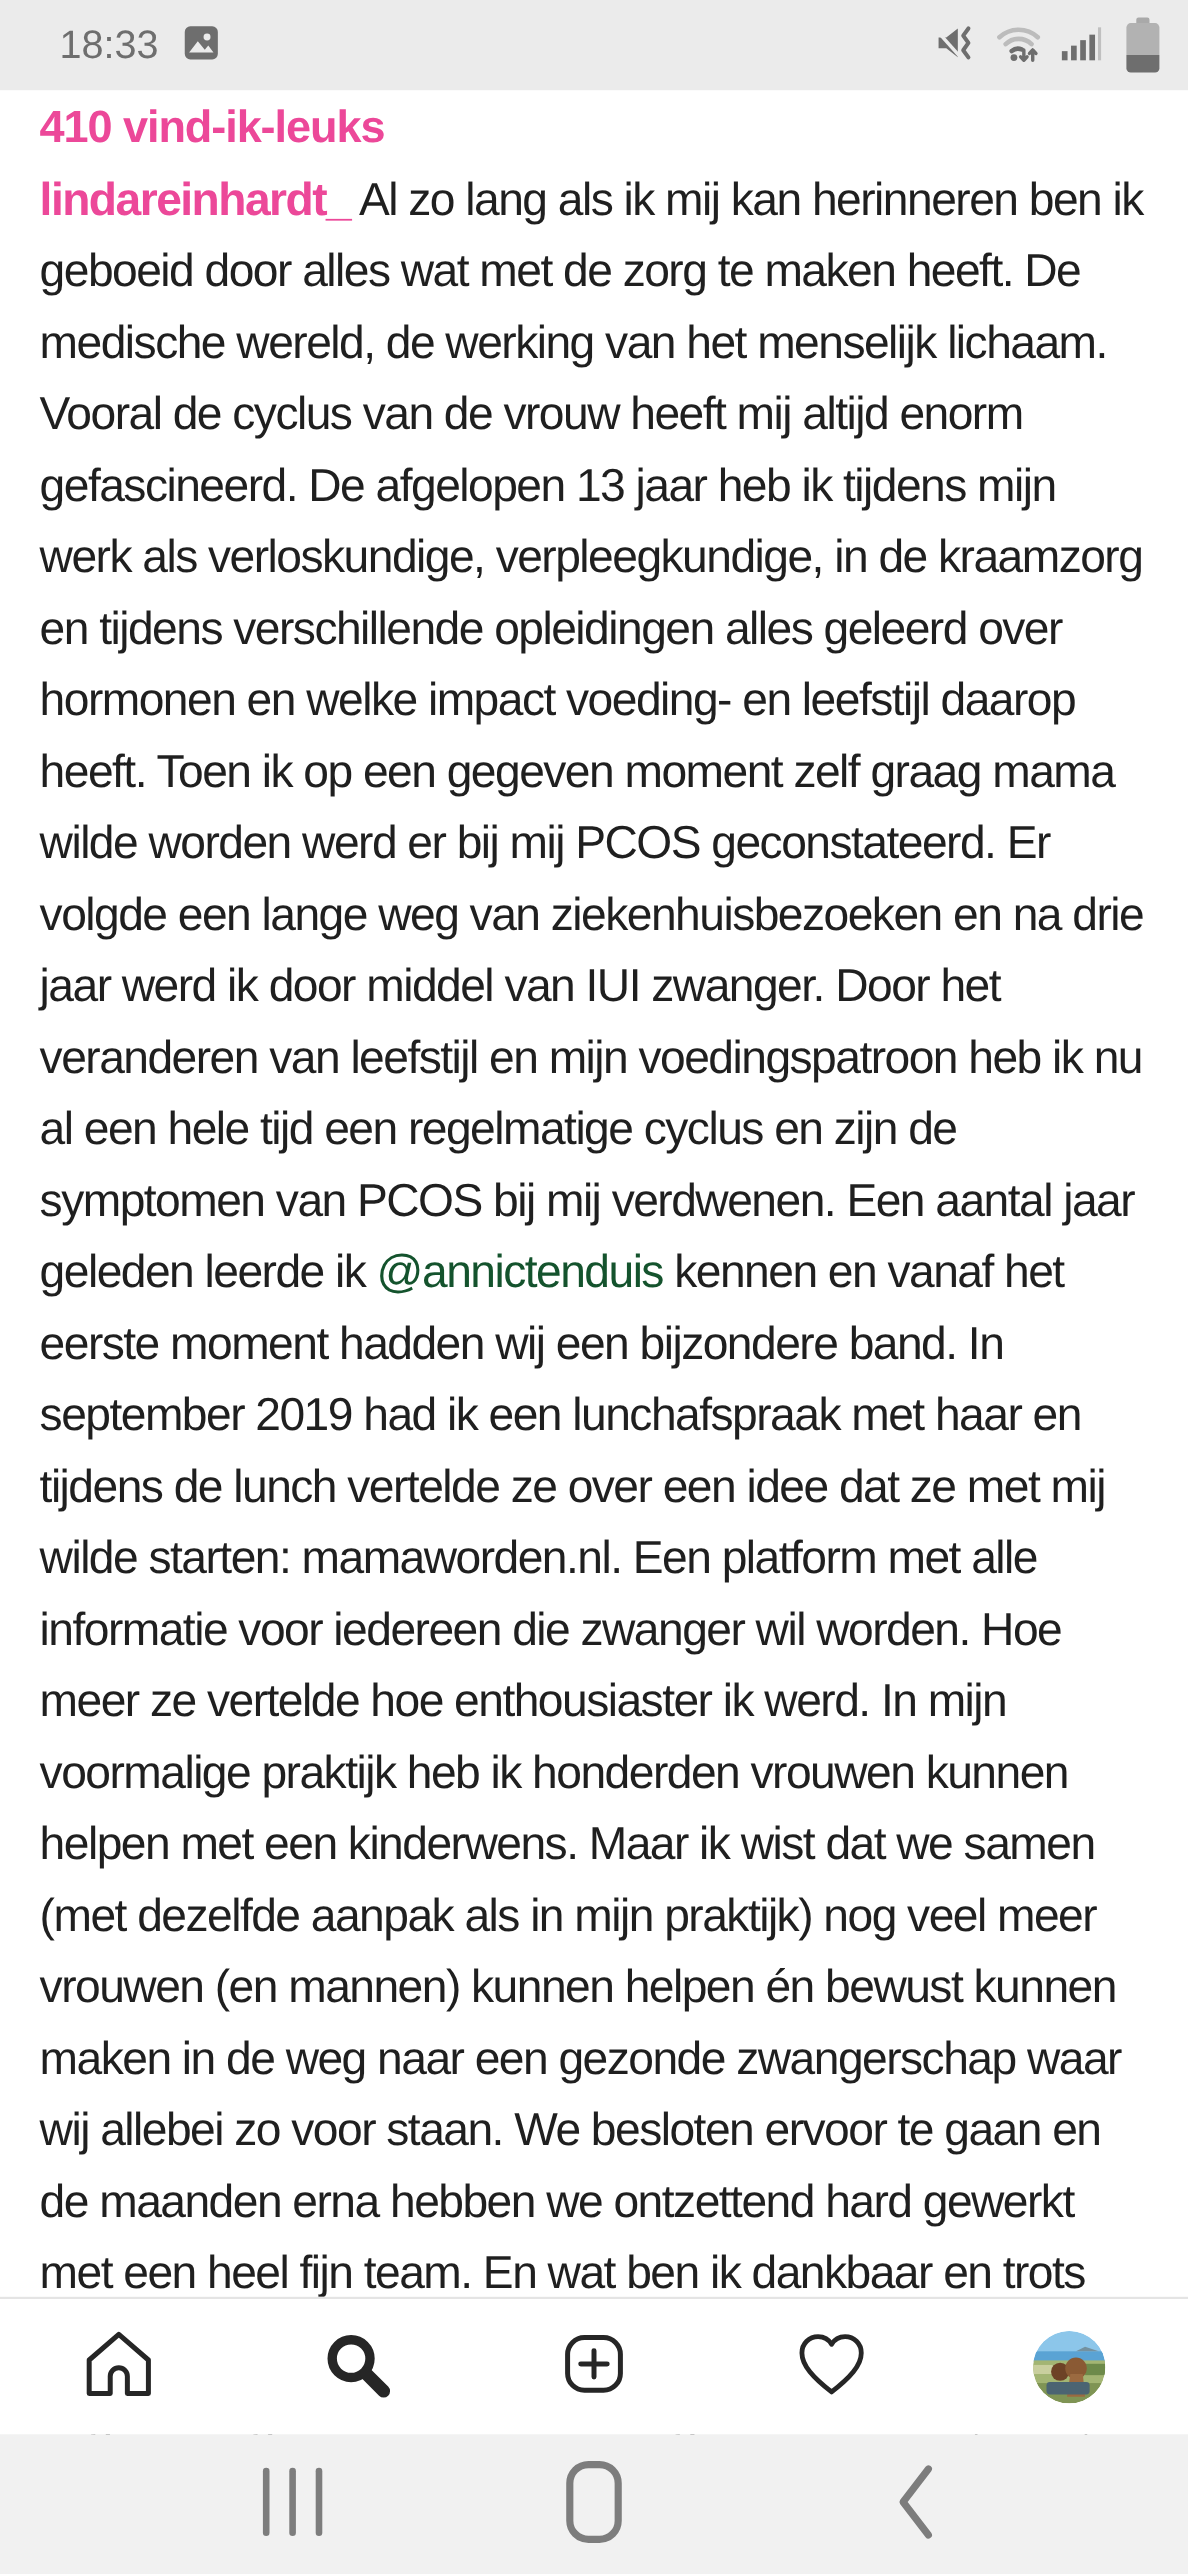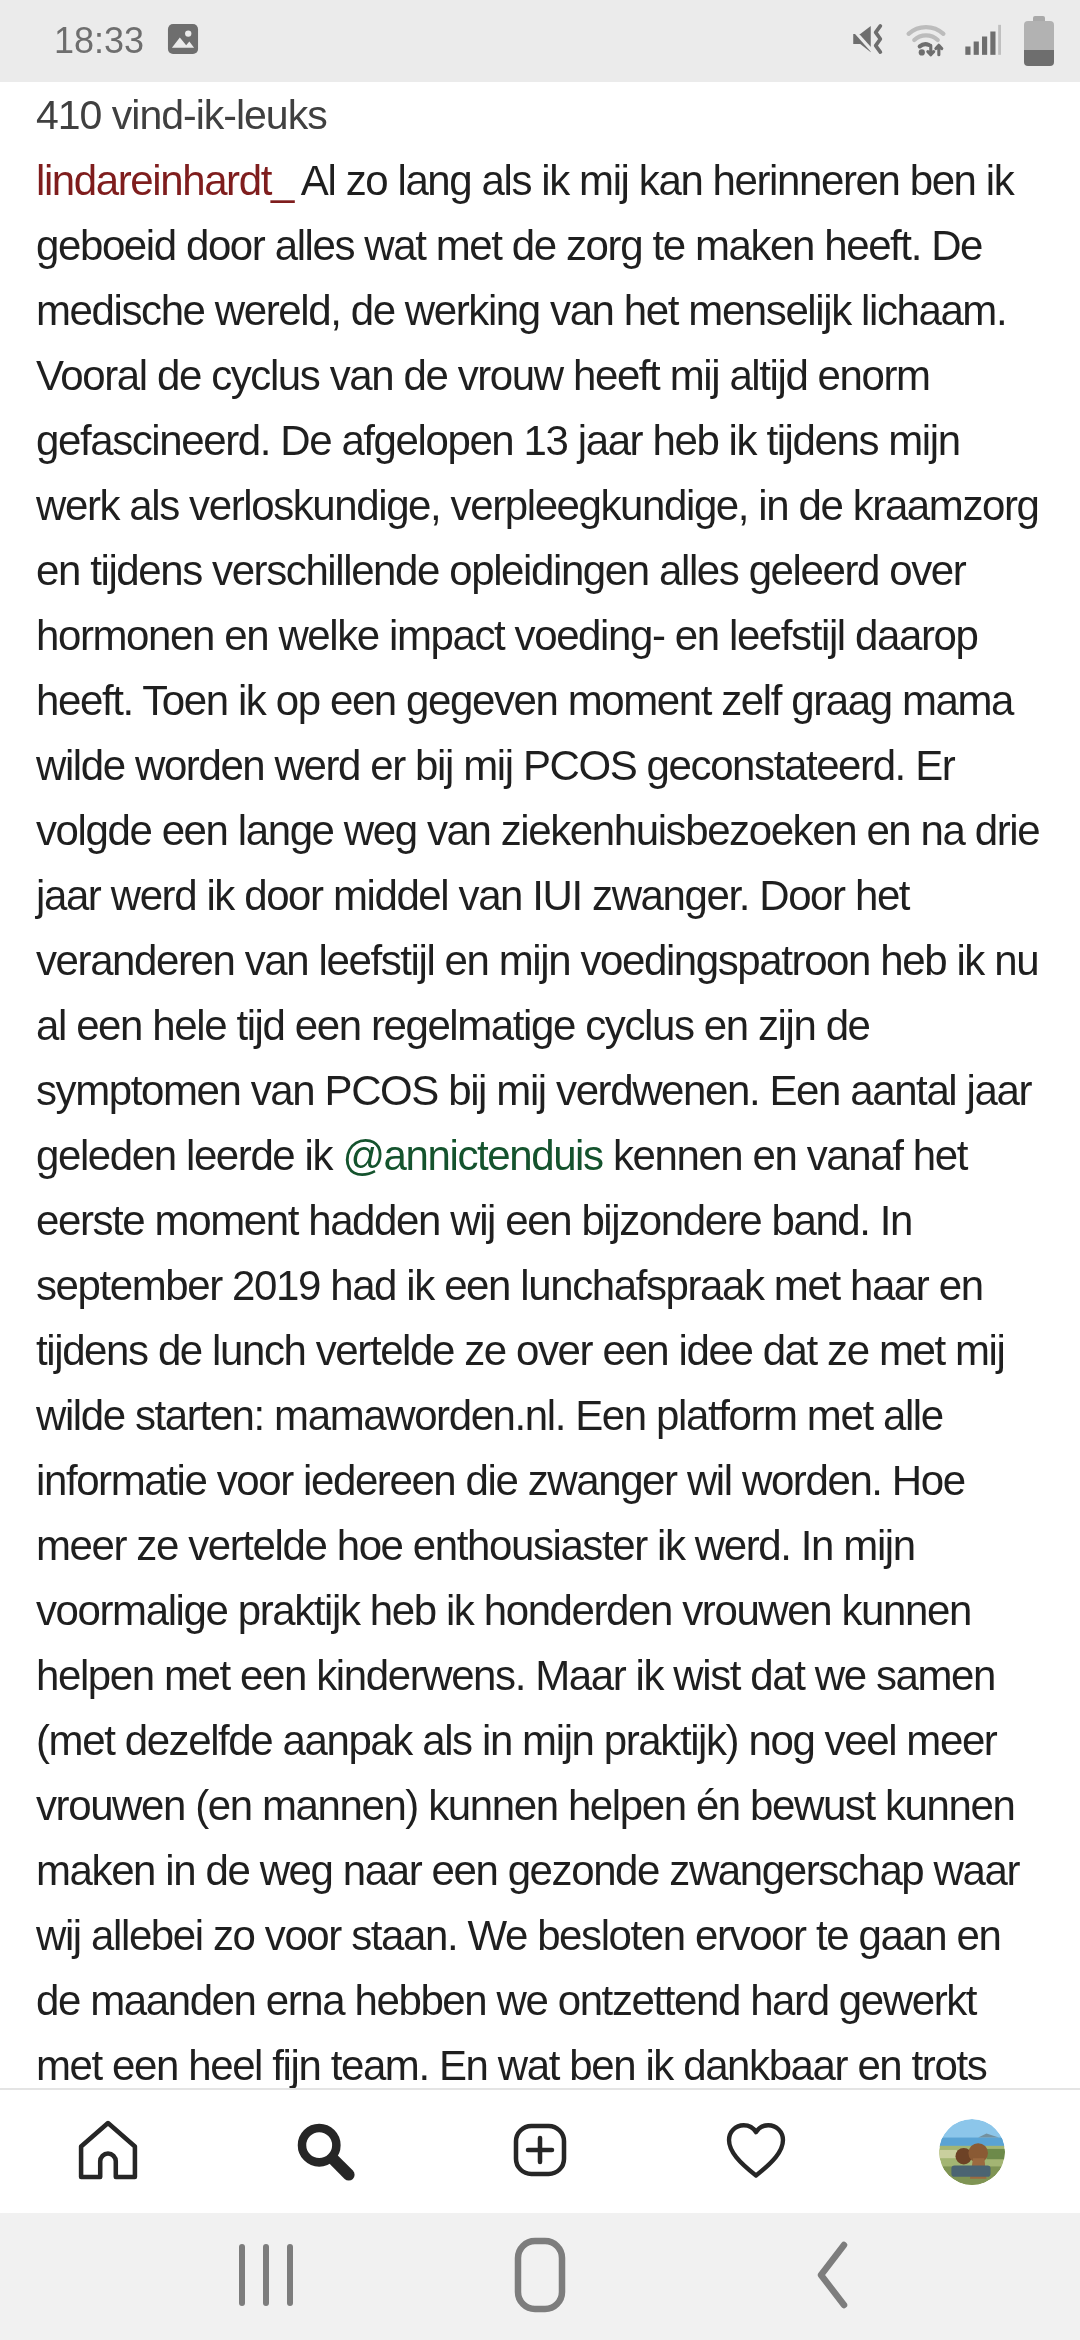--- a/index.html
+++ b/index.html
@@ -56,39 +56,39 @@
   }
 
   
   .likes-row {
     position: absolute;
     top: 92px;
     left: 36px;
     right: 36px;
   }
   .likes-text {
-    font-weight: normal;
+    font-weight: bold;
     font-size: 41px;
-    color: #404040;
+    color: #ec4899;
     letter-spacing: -1px;
   }
 
   
   .caption {
     position: absolute;
     top: 148px;
     left: 36px;
     right: 34px;
     font-size: 42px;
     line-height: 65px;
     letter-spacing: -1.4px;
     color: #1f1f1f;
     text-align: left;
   }
-  .caption .username { font-weight: normal; color: #7f1d1d; }
+  .caption .username { font-weight: bold; color: #ec4899; }
   .caption .mention { color: #14532d; }
 
   
   .ig-nav {
     position: absolute;
     left: 0; right: 0;
     top: 2088px;
     height: 125px;
     background: #ffffff;
     border-top: 2px solid #e4e4e4;

